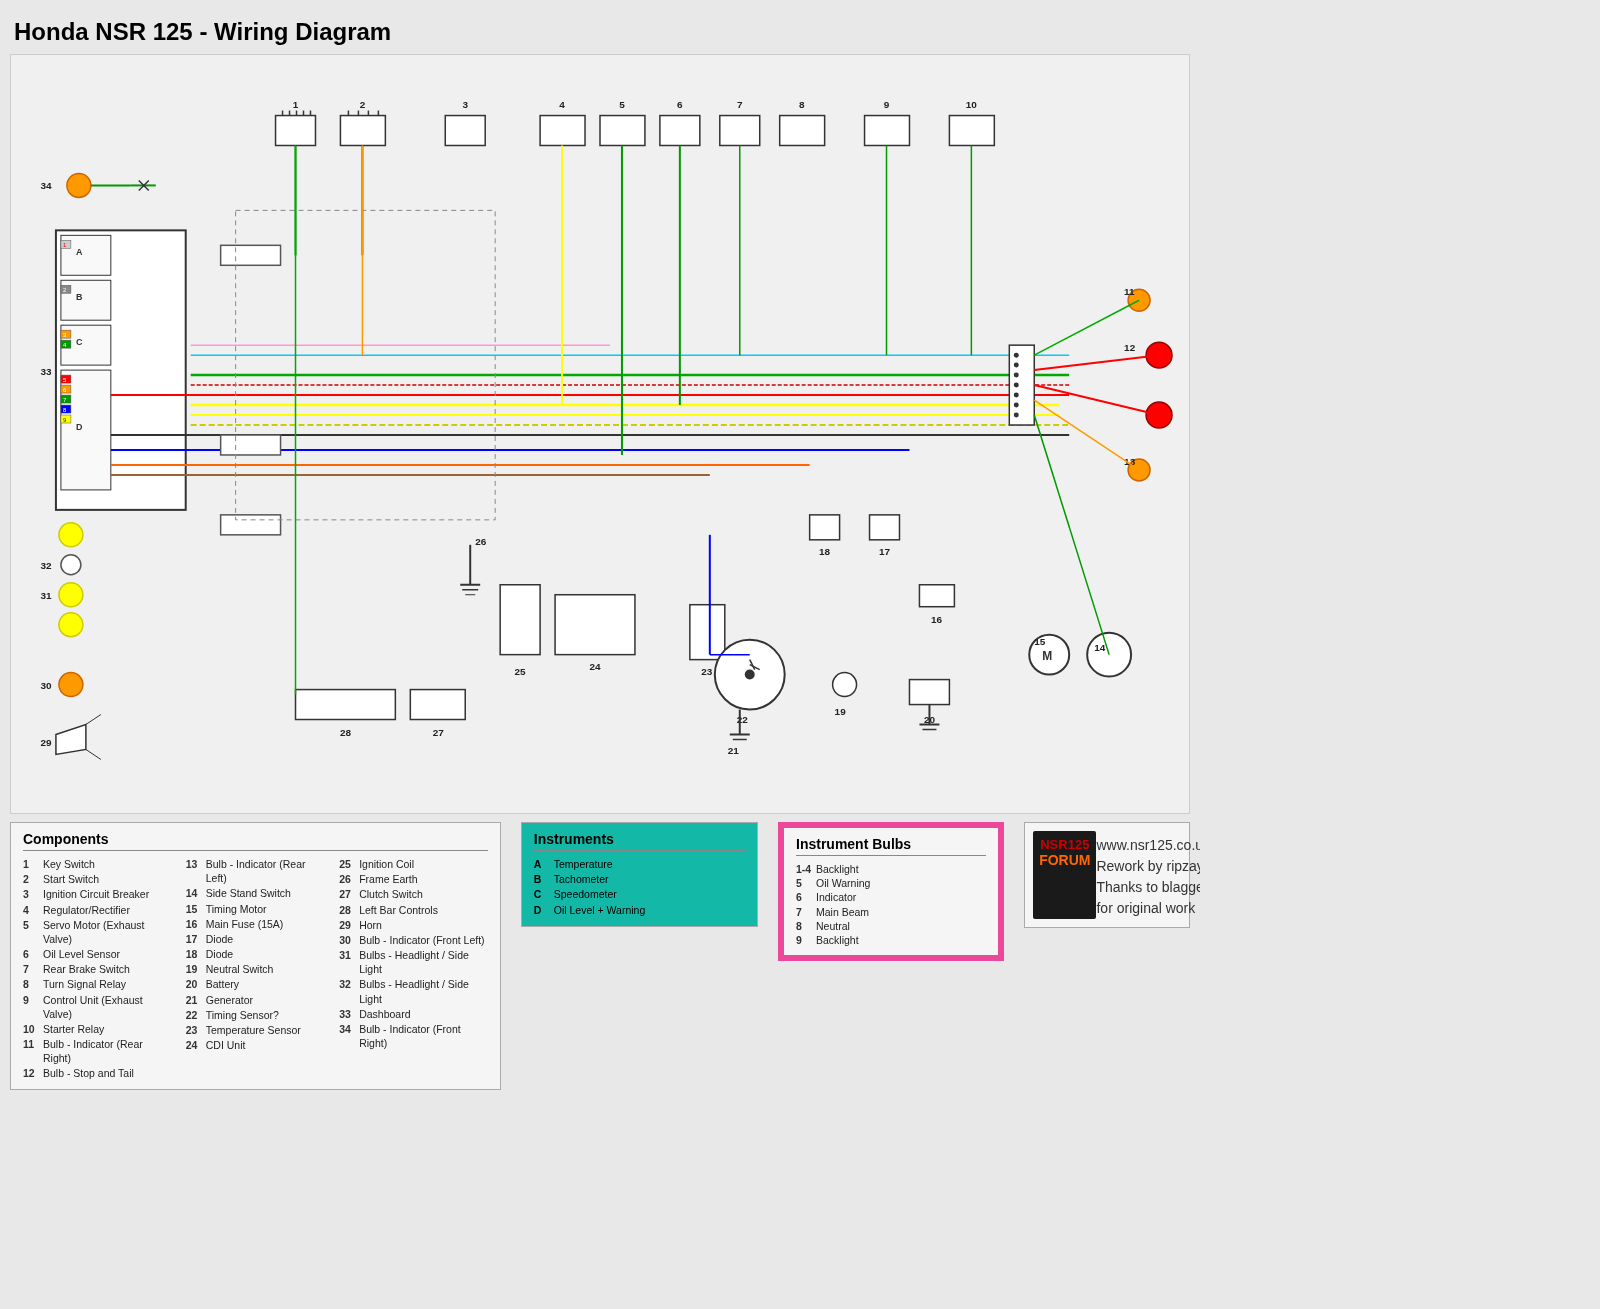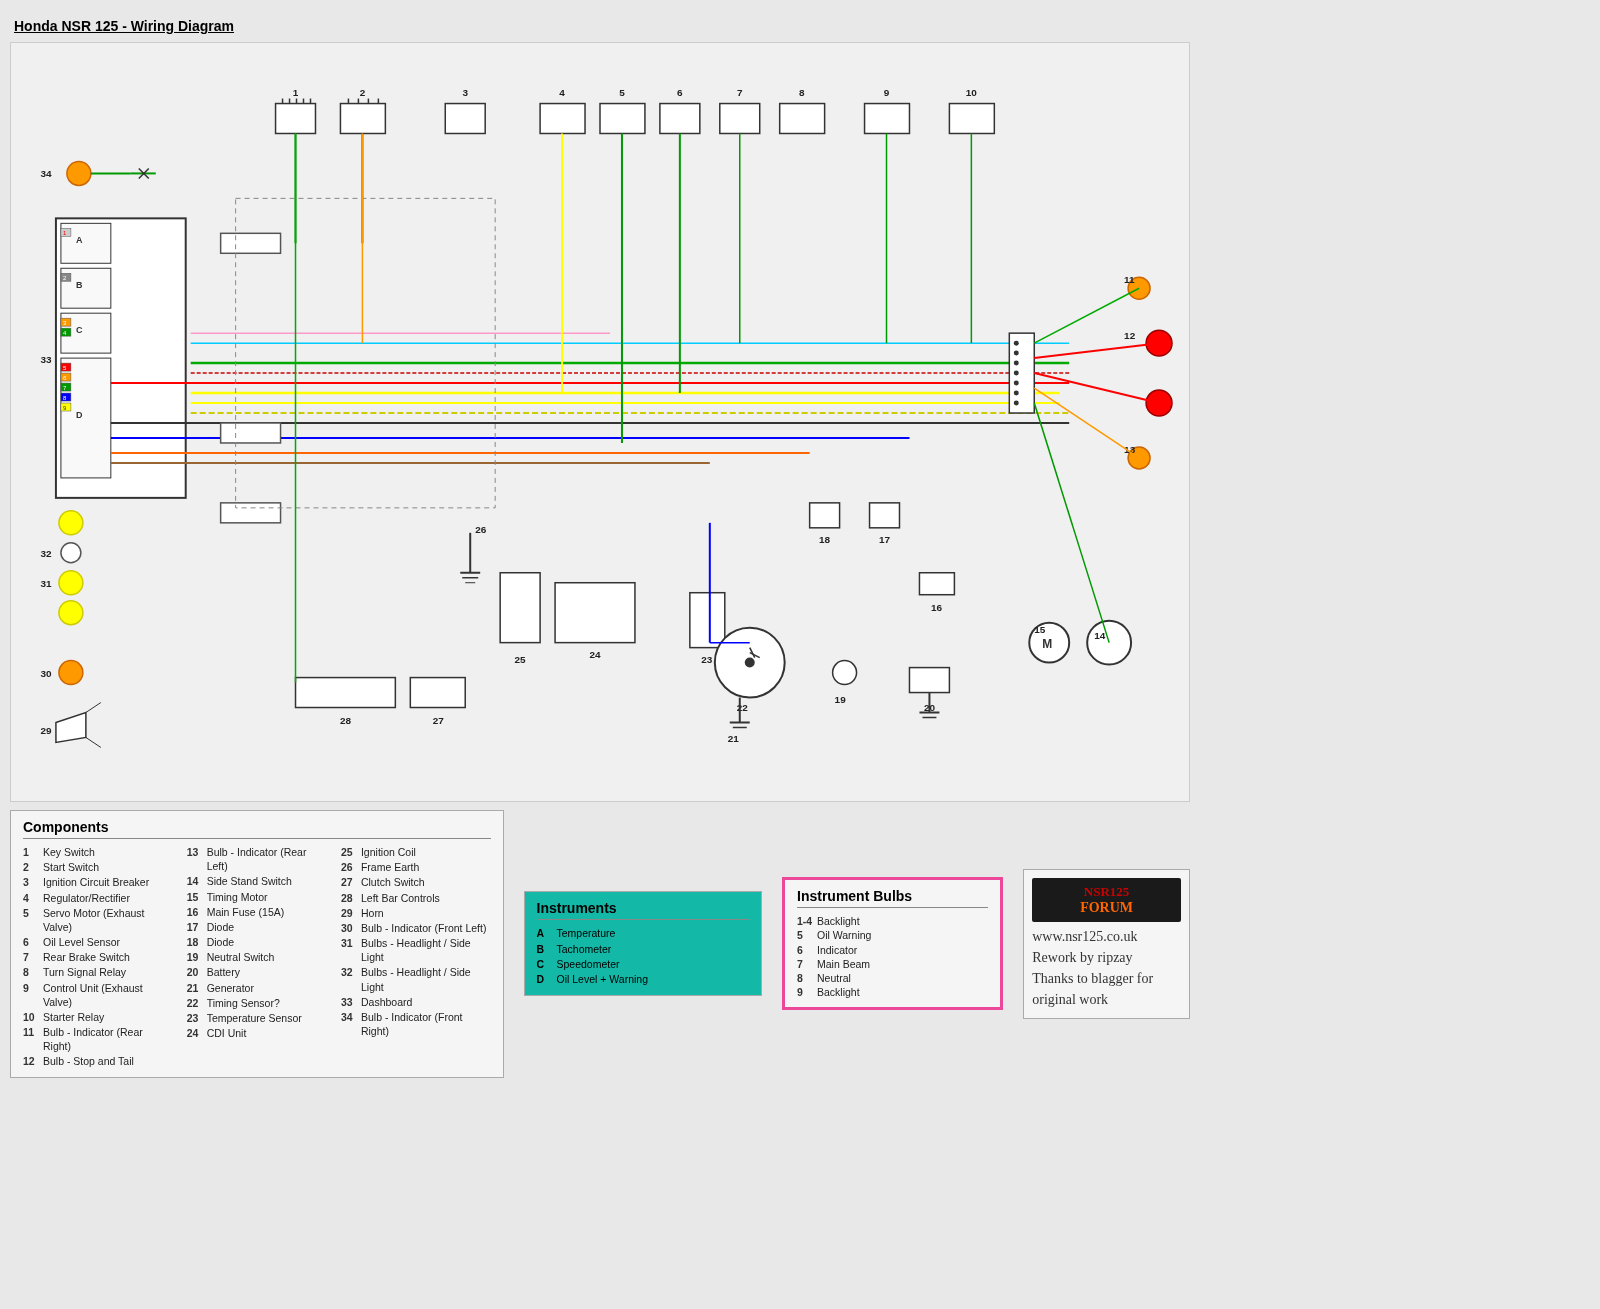--- a/index.html
+++ b/index.html
@@ -7,77 +7,75 @@
       background: #e8e8e8;
       font-family: Arial, sans-serif;
       width: 1200px;
       min-height: 1309px;
     }
     .page {
       background: #e8e8e8;
       padding: 10px;
     }
     .title {
-      font-size: 14px;
+      font-size: 24px;
       font-weight: bold;
       color: #000;
       padding: 8px 4px;
-      text-decoration: underline;
     }
     .diagram-container {
       background: #f0f0f0;
       border: 1px solid #ccc;
       width: 100%;
       height: 760px;
       position: relative;
       overflow: hidden;
     }
     
     .wiring-svg {
       width: 100%;
       height: 760px;
     }
     
     .tables-area {
       display: flex;
       gap: 20px;
       margin-top: 8px;
-      align-items: center;
+      align-items: flex-start;
     }
     .components-table {
       background: #f5f5f5;
       border: 1px solid #aaa;
       padding: 8px 12px;
       flex: 2.2;
       min-width: 0;
     }
     .instruments-table {
       background: #14b8a6;
       border: 1px solid #aaa;
       padding: 8px 12px;
       flex: 1;
       min-width: 0;
     }
     .bulbs-table {
       background: #f5f5f5;
-      border: 3px solid #ec4899;
+      border: 6px solid #ec4899;
       padding: 8px 12px;
       flex: 0.9;
       min-width: 0;
     }
     .logo-area {
       background: #f5f5f5;
       border: 1px solid #aaa;
       padding: 8px;
       flex: 0.7;
       min-width: 0;
       display: flex;
-      flex-direction: column;
+      flex-direction: row;
       justify-content: space-between;
-      font-family: Liberation Serif, serif;
     }
     .table-header {
       font-size: 14px;
       font-weight: bold;
       border-bottom: 1px solid #888;
       margin-bottom: 6px;
       padding-bottom: 3px;
     }
     .table-content {
       display: flex;

